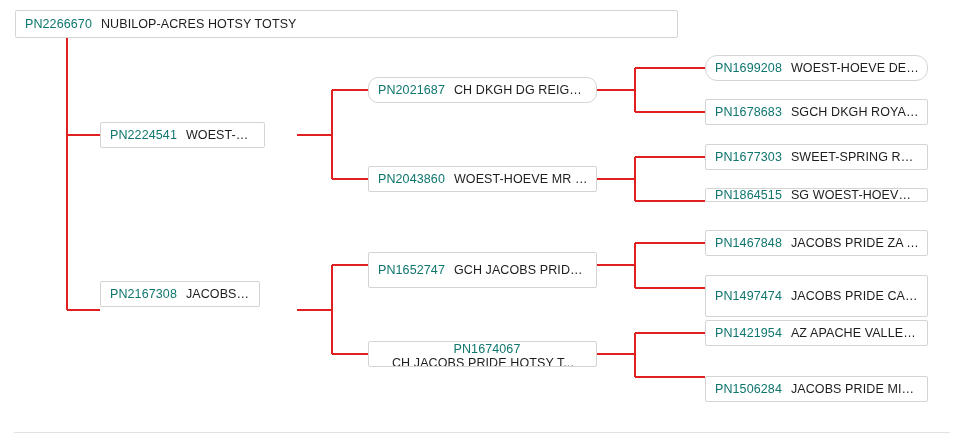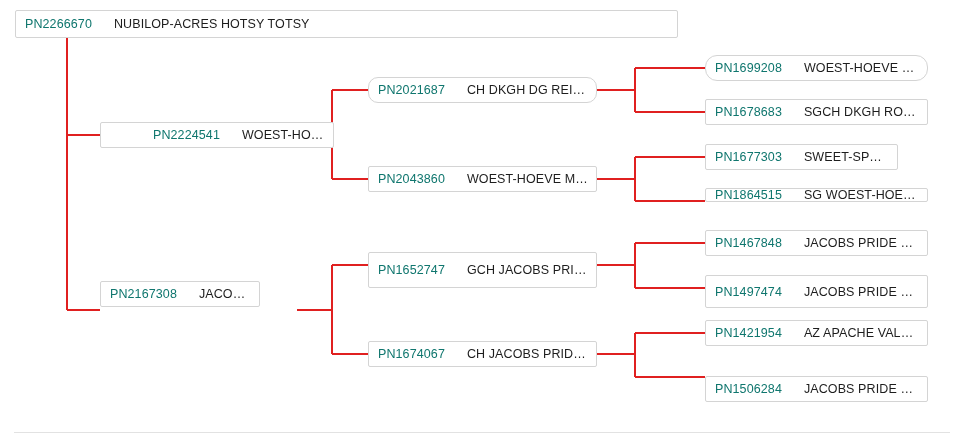--- a/index.html
+++ b/index.html
@@ -43,21 +43,21 @@
   .node-id {
     color: #0f766e;
     font-size: 12.5px;
     margin-left: 9px;
     flex: 0 0 auto;
     letter-spacing: 0.1px;
   }
   .node-name {
     color: #1d1d1d;
     font-size: 12.5px;
-    margin-left: 22px;
+    margin-left: 9px;
     margin-right: 8px;
     overflow: hidden;
     text-overflow: ellipsis;
     white-space: nowrap;
     flex: 1 1 auto;
     letter-spacing: 0.1px;
   }
   #footer-divider {
     position: absolute;
     left: 14px;
@@ -99,65 +99,65 @@
       <line x1="597" y1="354" x2="635" y2="354" stroke="#e02020" stroke-width="1.6" shape-rendering="crispEdges"></line>
       <line x1="635" y1="333" x2="635" y2="377" stroke="#e02020" stroke-width="1.6" shape-rendering="crispEdges"></line>
       <line x1="635" y1="333" x2="705" y2="333" stroke="#e02020" stroke-width="1.6" shape-rendering="crispEdges"></line>
       <line x1="635" y1="377" x2="705" y2="377" stroke="#e02020" stroke-width="1.6" shape-rendering="crispEdges"></line>
     </svg>
   <div id="node-layer">
       <div class="node" style="left: 15px; top: 10px; width: 663px; height: 28px;">
         <span class="node-id">PN2266670</span>
         <span class="node-name">NUBILOP-ACRES HOTSY TOTSY</span>
       </div>
-      <div class="node" style="left: 100px; top: 122px; width: 234px; height: 26px; padding-left: 43px;">
+      <div class="node" style="left: 100px; top: 122px; width: 165px; height: 26px;">
         <span class="node-id">PN2224541</span>
         <span class="node-name">WOEST-HOEVE MB B...</span>
       </div>
       <div class="node" style="left: 100px; top: 281px; width: 160px; height: 26px;">
         <span class="node-id">PN2167308</span>
         <span class="node-name">JACOBS PRIDE 4EVER ...</span>
       </div>
       <div class="node" style="left: 368px; top: 77px; width: 229px; height: 26px; border-radius: 10px;">
         <span class="node-id">PN2021687</span>
         <span class="node-name">CH DKGH DG REIGN BEAU</span>
       </div>
       <div class="node" style="left: 368px; top: 166px; width: 229px; height: 26px;">
         <span class="node-id">PN2043860</span>
         <span class="node-name">WOEST-HOEVE MR MY ROSE</span>
       </div>
       <div class="node" style="left: 368px; top: 252px; width: 229px; height: 36px;">
         <span class="node-id">PN1652747</span>
         <span class="node-name">GCH JACOBS PRIDE TOOTN...</span>
       </div>
-      <div class="node" style="left: 368px; top: 341px; width: 229px; height: 26px;">
+      <div class="node" style="left: 368px; top: 341px; width: 229px; height: 26px; flex-direction: column;">
         <span class="node-id">PN1674067</span>
         <span class="node-name">CH JACOBS PRIDE HOTSY T...</span>
       </div>
       <div class="node" style="left: 705px; top: 55px; width: 223px; height: 26px; border-radius: 12px;">
         <span class="node-id">PN1699208</span>
         <span class="node-name">WOEST-HOEVE DEFYING ...</span>
       </div>
       <div class="node" style="left: 705px; top: 99px; width: 223px; height: 26px;">
         <span class="node-id">PN1678683</span>
         <span class="node-name">SGCH DKGH ROYAL MARC...</span>
       </div>
-      <div class="node" style="left: 705px; top: 144px; width: 193px; height: 26px;">
+      <div class="node" style="left: 705px; top: 144px; width: 223px; height: 26px;">
         <span class="node-id">PN1677303</span>
         <span class="node-name">SWEET-SPRING RALPH LA...</span>
       </div>
       <div class="node" style="left: 705px; top: 188px; width: 223px; height: 14px; justify-content: center;">
         <span class="node-id">PN1864515</span>
         <span class="node-name">SG WOEST-HOEVE MBB M...</span>
       </div>
       <div class="node" style="left: 705px; top: 230px; width: 223px; height: 26px;">
         <span class="node-id">PN1467848</span>
         <span class="node-name">JACOBS PRIDE ZA TOOTIE ...</span>
       </div>
-      <div class="node" style="left: 705px; top: 275px; width: 223px; height: 33px;">
+      <div class="node" style="left: 705px; top: 275px; width: 223px; height: 42px;">
         <span class="node-id">PN1497474</span>
         <span class="node-name">JACOBS PRIDE CAMERON ...</span>
       </div>
       <div class="node" style="left: 705px; top: 320px; width: 223px; height: 26px;">
         <span class="node-id">PN1421954</span>
         <span class="node-name">AZ APACHE VALLEY BEN H...</span>
       </div>
       <div class="node" style="left: 705px; top: 376px; width: 223px; height: 26px;">
         <span class="node-id">PN1506284</span>
         <span class="node-name">JACOBS PRIDE MISTYS HO...</span>

